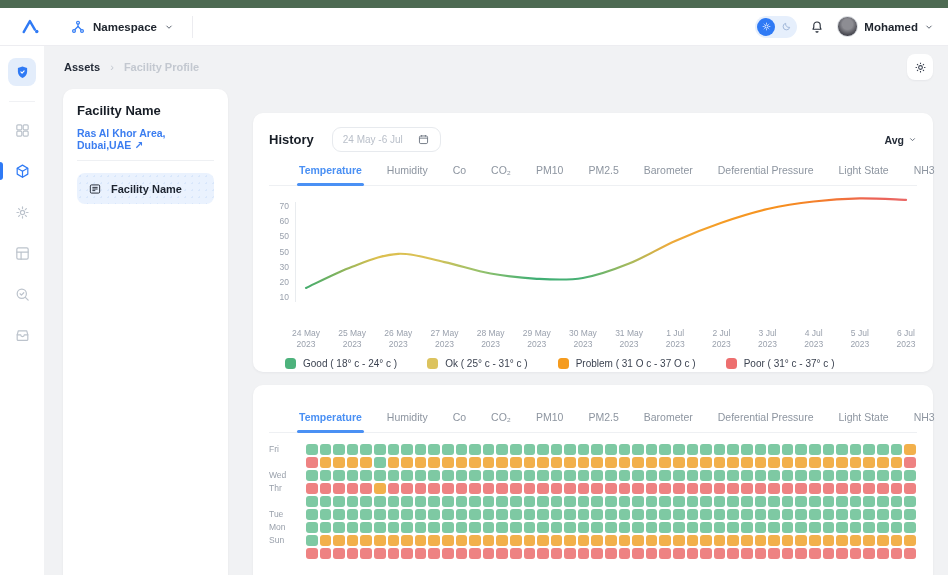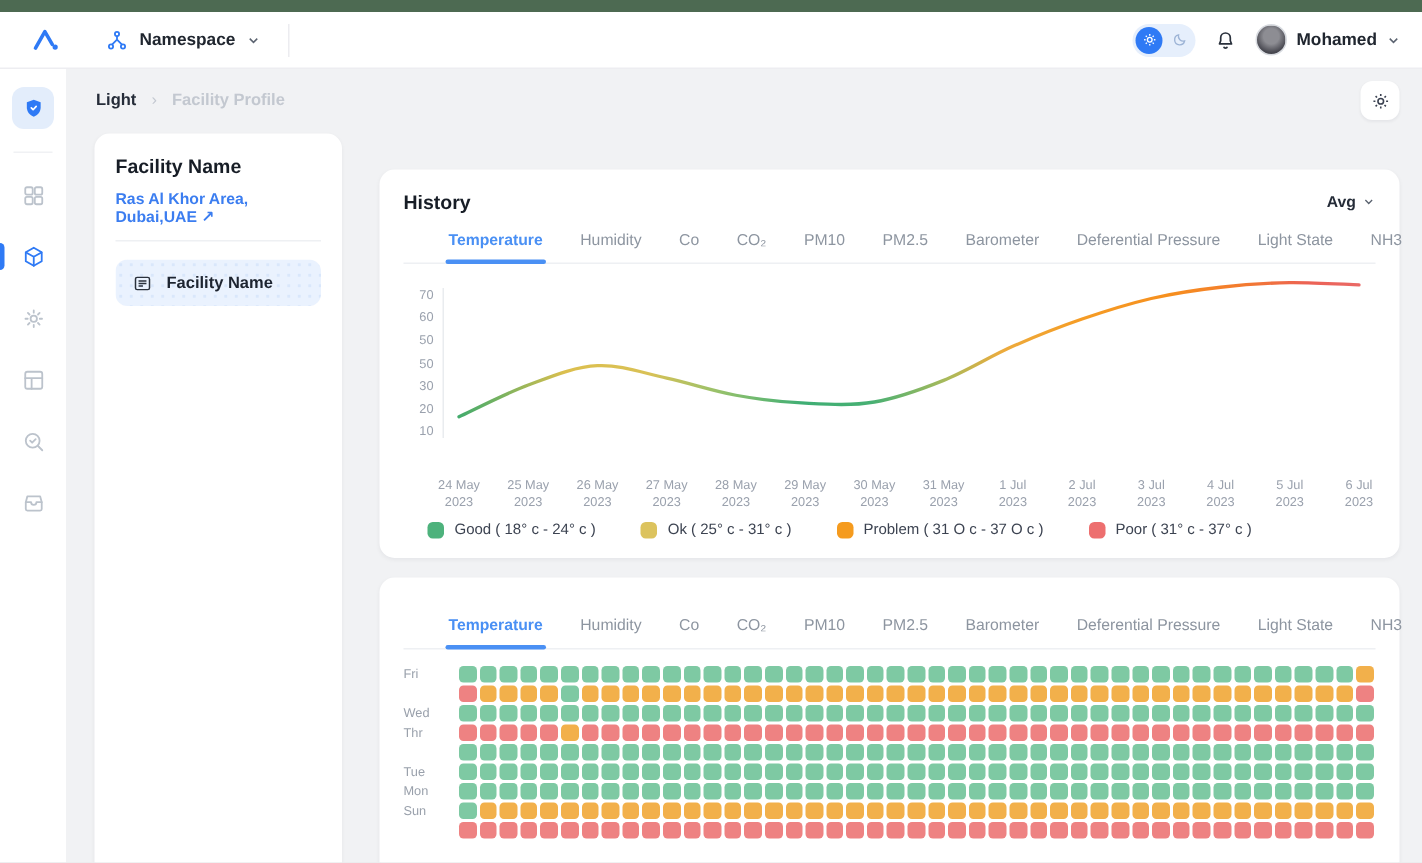--- a/index.html
+++ b/index.html
@@ -192,21 +192,21 @@
         <svg width="17" height="17" viewBox="0 0 24 24" stroke="currentColor" stroke-width="1.7" fill="none" stroke-linecap="round" stroke-linejoin="round">
           <path d="M6 5.5h12l1.5 5.5v6.5A1.5 1.5 0 0 1 18 19H6a1.5 1.5 0 0 1-1.5-1.5V11z"></path>
           <path d="M4.5 11h5a2.5 2.5 0 0 0 5 0h5"></path>
         </svg>
       </div>
     </div>
 
   <div class="content">
     <div class="crumb-row">
       <div class="crumb">
-        <span class="a">Light</span>
+        <span class="a">Assets</span>
         <span class="sep">›</span>
         <span class="b">Facility Profile</span>
       </div>
       <div class="settings-btn">
         <span class="icn">
             <svg width="15" height="15" viewBox="0 0 24 24" stroke="currentColor" stroke-width="1.7" fill="none">
               <circle cx="12" cy="12" r="3"></circle>
               <path d="M12 4.2v2.1M12 17.7v2.1M4.2 12h2.1M17.7 12h2.1M6.5 6.5L8 8M16 16l1.5 1.5M6.5 17.5L8 16M16 8l1.5-1.5"></path>
             </svg>
           </span>
@@ -224,20 +224,29 @@
               <path d="M7.5 9.2h9M7.5 12h9M7.5 14.8h5"></path>
             </svg>
           </span>
         <span class="txt">Facility Name</span>
       </div>
     </div>
 
     <div class="card hist">
       <div class="card-head">
         <span class="ttl">History</span>
+        <div class="date-chip">
+          <span class="txt">24 May -6 Jul</span>
+          <span class="icn">
+              <svg width="13" height="13" viewBox="0 0 24 24" stroke="currentColor" stroke-width="1.7" fill="none">
+                <rect x="4.5" y="5.5" width="15" height="14" rx="2.5"></rect>
+                <path d="M4.5 9.5h15M8.5 3.8v3M15.5 3.8v3"></path>
+              </svg>
+            </span>
+        </div>
         <div class="dd">
           <span>Avg</span>
           <span class="chev">
               <svg width="9" height="9" viewBox="0 0 24 24" stroke="currentColor" stroke-width="2.4" fill="none">
                 <path d="M6 9l6 6 6-6"></path>
               </svg>
             </span>
         </div>
       </div>
       <div class="tabs-wrap">

